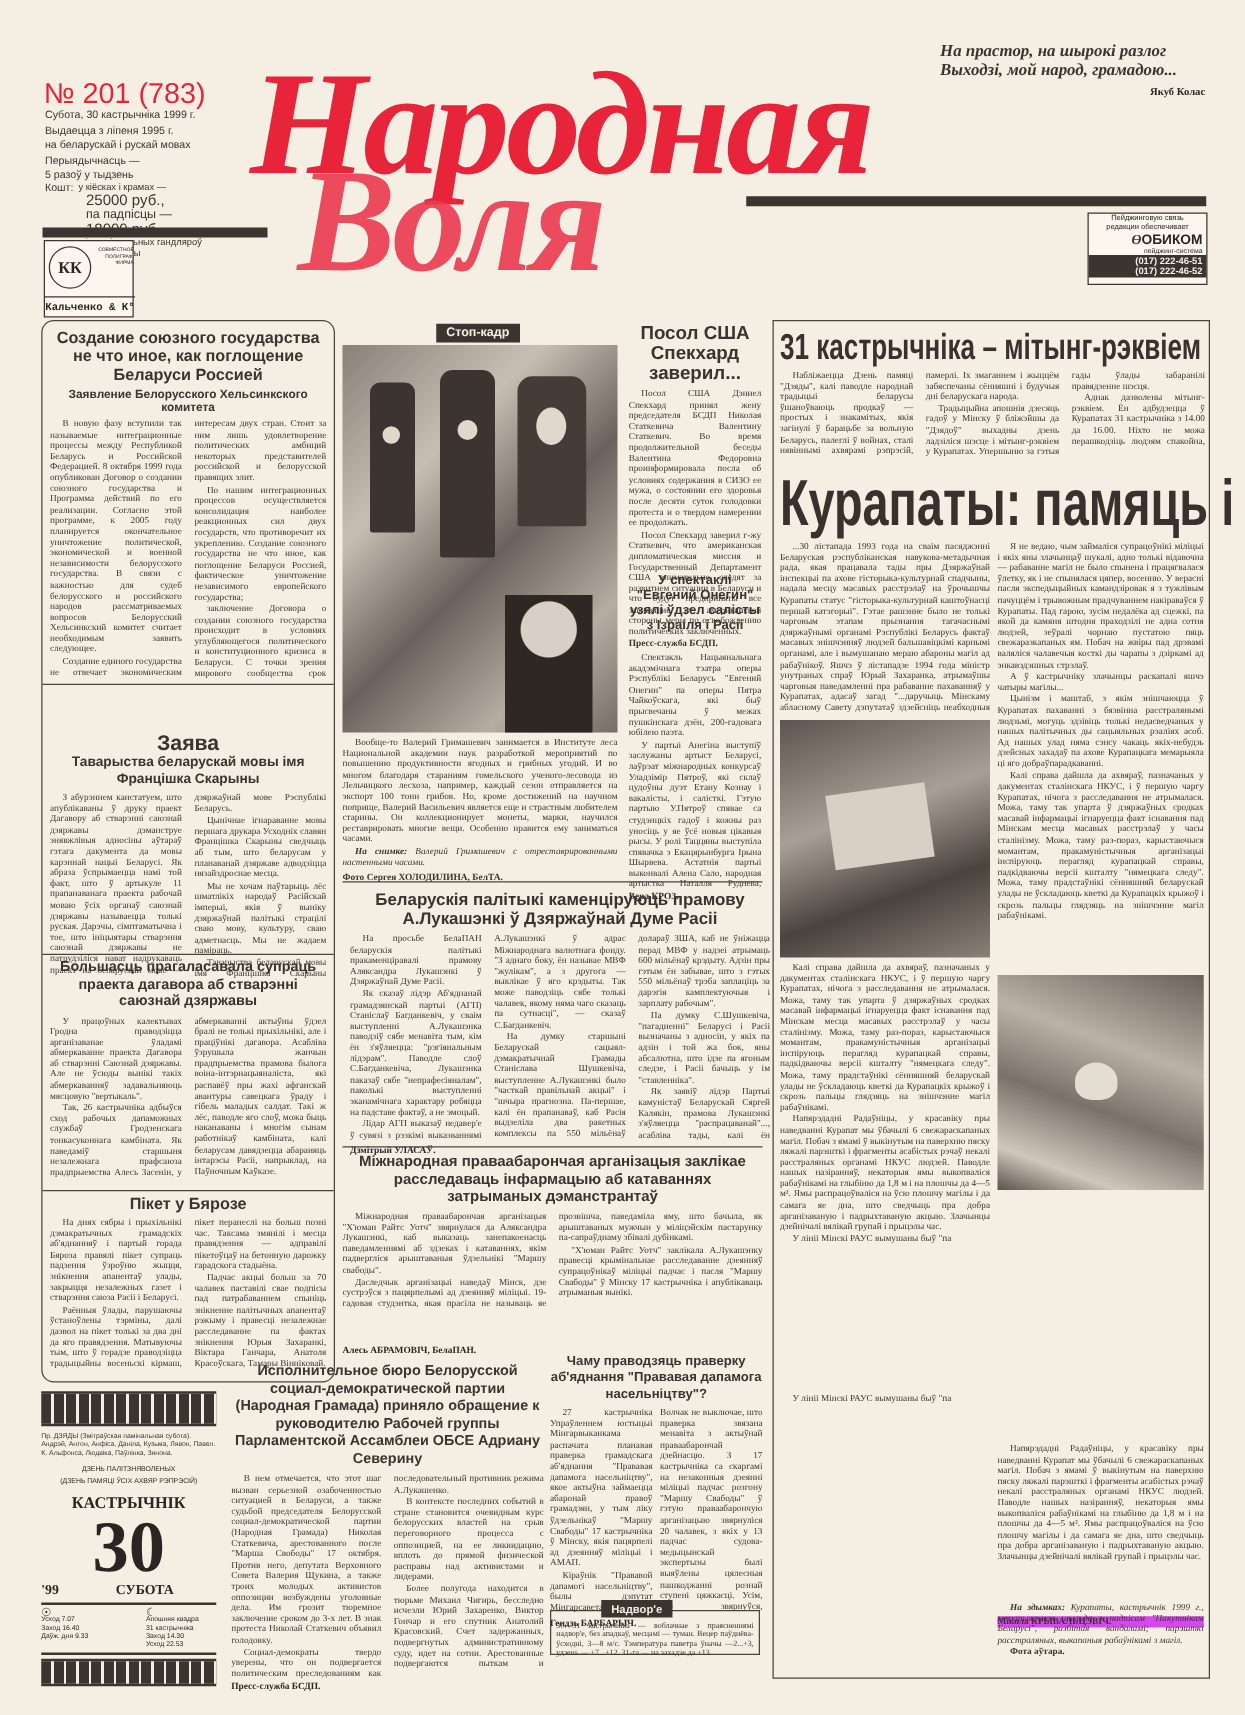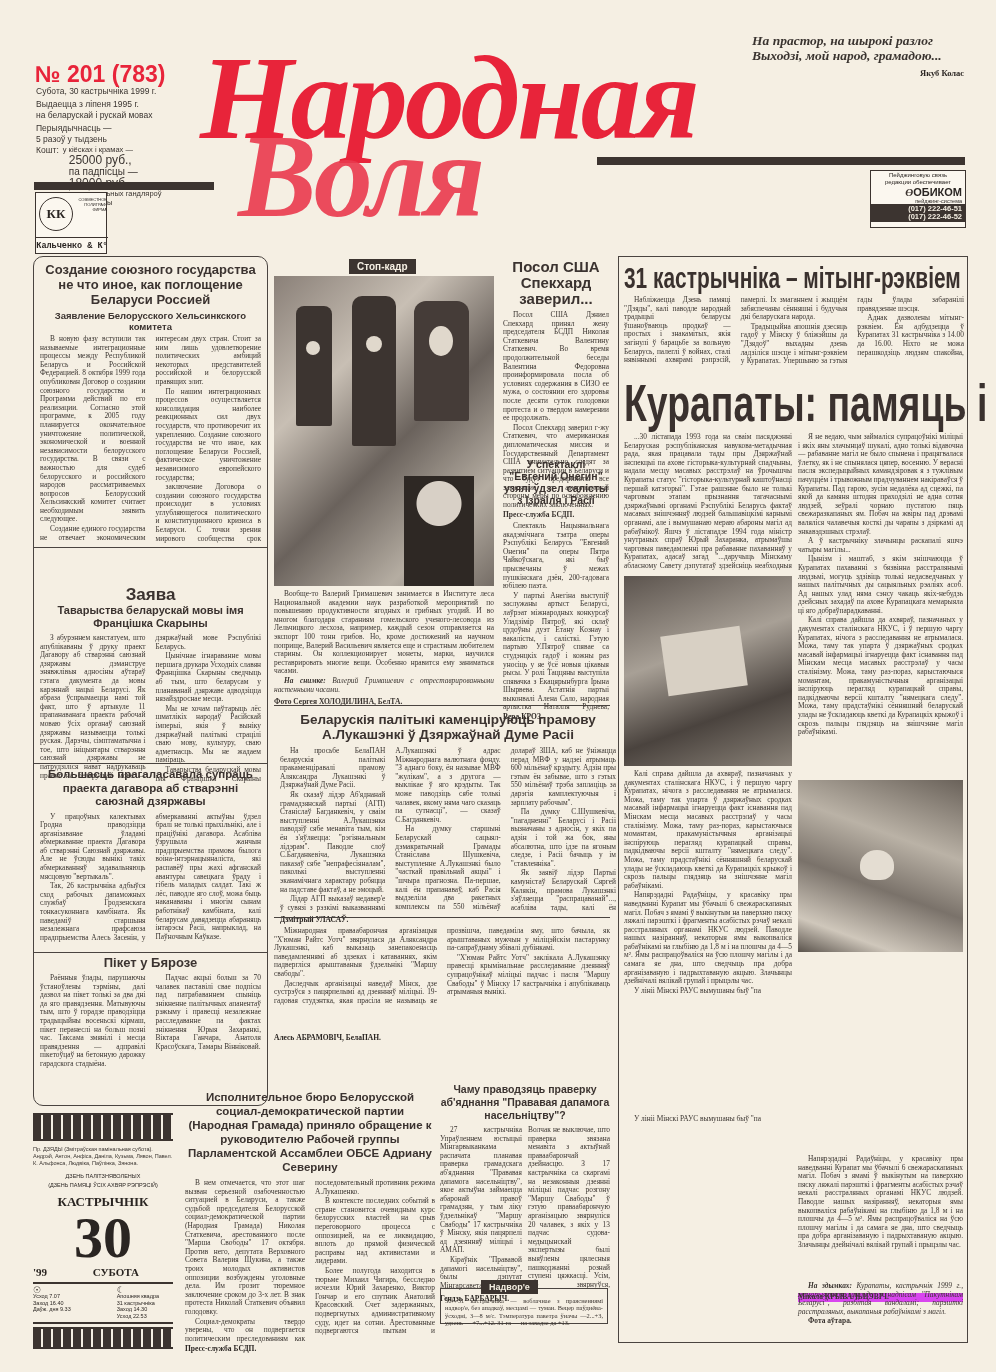--- a/index.html
+++ b/index.html
@@ -17,21 +17,21 @@
   .hd { font-family: "Liberation Sans", sans-serif; font-weight: bold; color: #3b3330; text-align: center; }
   .condensed { font-family: "Liberation Sans", sans-serif; font-weight: bold; transform: scaleX(0.72); transform-origin: left top; white-space: nowrap; color: #3a312e; }
   .rule { background: #3c3430; }
   .photo { background: linear-gradient(135deg, #8a8078 0%, #c8bfb4 30%, #6a625c 55%, #b5ada2 80%, #756d66 100%); }
   .label-tag { background: #3c3430; color: #f5efe3; font-family: "Liberation Sans", sans-serif; font-weight: bold; font-size: 10px; padding: 2px 8px; }
 </style>
 </head>
 <body>
 
 <div class="abs" style="left:0;top:0;width:996px;height:250px;">
-  <div class="abs sans" style="left:35px;top:61px;font-size:23px;font-weight:bold;color:#e8243a;">№ 201 (783)</div>
+  <div class="abs sans" style="left:35px;top:61px;font-size:23px;font-weight:normal;color:#e8243a;">№ 201 (783)</div>
   <div class="abs sans" style="left:36px;top:86px;font-size:8.5px;line-height:11px;color:#3a3430;width:170px;">
     <div>Субота, 30 кастрычніка 1999 г.</div>
     <div style="margin-top:2px;">Выдаецца з ліпеня 1995 г.</div>
     <div>на беларускай і рускай мовах</div>
     <div style="margin-top:2px;">Перыядычнасць —</div>
     <div>5 разоў у тыдзень</div>
     <div style="display:flex;gap:4px;">
       <span>Кошт:</span>
       <div>
         <div style="font-size:7.5px;line-height:9px;">у кіёсках і крамах —</div>
@@ -112,20 +112,21 @@
     <p>У працоўных калектывах Гродна праводзіцца арганізаванае ўладамі абмеркаванне праекта Дагавора аб стварэнні Саюзнай дзяржавы. Але не ўсюды вынікі такіх абмеркаванняў задавальняюць мясцовую "вертыкаль".</p>
     <p>Так, 26 кастрычніка адбыўся сход рабочых дапаможных службаў Гродзенскага тонкасуконнага камбіната. Як паведаміў старшыня незалежнага прафсаюза прадпрыемства Алесь Засенін, у абмеркаванні актыўны ўдзел бралі не толькі прыхільнікі, але і праціўнікі дагавора. Асабліва ўзрушыла жанчын прадпрыемства прамова былога воіна-інтэрнацыяналіста, які распавёў пры жахі афганскай авантуры савецкага ўраду і гібель маладых салдат. Такі ж лёс, паводле яго слоў, можа быць наканаваны і многім сынам работнікаў камбіната, калі беларусам давядзецца абараняць інтарэсы Расіі, напрыклад, на Паўночным Каўказе.</p>
 
   </div>
 </div>
 <div class="abs" style="left:34px;top:952px;width:233px;height:1px;background:#4a4440;"></div>
 
 <div class="abs" style="left:40px;top:955px;width:221px;">
   <div class="hd" style="font-size:13px;line-height:15px;">Пікет у Бярозе</div>
   <div class="body-text cols2" style="margin-top:4px;height:125px;overflow:hidden;">
+    <p>На днях сябры і прыхільнікі дэмакратычных грамадскіх аб'яднанняў і партый горада Бяроза правялі пікет супраць падзення ўзроўню жыцця, знікнення апанентаў улады, закрыцця незалежных газет і стварэння саюза Расіі і Беларусі.</p>
     <p>Раённыя ўлады, парушаючы ўстаноўлены тэрміны, далі дазвол на пікет толькі за два дні да яго правядзення. Матывуючы тым, што ў горадзе праводзіцца традыцыйны восеньскі кірмаш, пікет перанеслі на больш позні час. Таксама змянілі і месца правядзення — адправілі пікетоўцаў на бетонную дарожку гарадскога стадыёна.</p>
     <p>Падчас акцыі больш за 70 чалавек паставілі свае подпісы пад патрабаваннем спыніць знікненне палітычных апанентаў рэжыму і правесці незалежнае расследаванне па фактах знікнення Юрыя Захаранкі, Віктара Ганчара, Анатоля Красоўскага, Тамары Вінніковай.</p>
 
   </div>
 </div>
 
 <div class="abs" style="left:33px;top:1113px;width:140px;height:225px;">
   <div style="height:28px;background:repeating-linear-gradient(90deg,#3c3430 0 8px,transparent 8px 10px),repeating-linear-gradient(0deg,transparent 0 3px,#f5efe3 3px 5px);border-top:2px solid #3c3430;border-bottom:2px solid #3c3430;"></div>
   <div class="sans" style="font-size:5.5px;line-height:7px;margin-top:5px;color:#3a3430;">Пр. ДЗЯДЫ (Змітраўская памінальная субота). Андрэй, Антон, Анфіса, Даніла, Кузьма, Лявон, Павел. К. Альфонса, Людвіка, Паўлінка, Зянона.</div>
   <div class="sans" style="font-size:5.5px;line-height:7px;text-align:center;margin-top:6px;">
@@ -201,20 +202,21 @@
     <p>Лідар АГП выказаў недавер'е ў сувязі з рэзкімі выказваннямі А.Лукашэнкі ў адрас Міжнароднага валютнага фонду. "З аднаго боку, ён называе МВФ "жулікам", а з другога — выклікае ў яго крэдыты. Так може паводзіць сябе толькі чалавек, якому няма чаго сказаць па сутнасці", — сказаў С.Багданкевіч.</p>
     <p>На думку старшыні Беларускай сацыял-дэмакратычнай Грамады Станіслава Шушкевіча, выступленне А.Лукашэнкі было "часткай правільнай акцыі" і "шчыра прагнозна. Па-першае, калі ён прапанаваў, каб Расія выдзеліла два ракетных комплексы па 550 мільёнаў долараў ЗША, каб не ўніжацца перад МВФ у надзеі атрымаць 600 мільёнаў крэдыту. Адзін пры гэтым ён забывае, што з гэтых 550 мільёнаў трэба заплаціць за дарэгія камплектуючыя і зарплату рабочым".</p>
     <p>Па думку С.Шушкевіча, "пагадненні" Беларусі і Расіі вызначаны з адносін, у якіх па адзін і той жа бок, яны абсалютна, што ідзе па ягоным следзе, і Расіі бачыць у ім "ставленніка".</p>
     <p>Як заявіў лідэр Партыі камуністаў Беларускай Сяргей Калякін, прамова Лукашэнкі з'яўляецца "распрацаванай"..., асабліва тады, калі ён "абсалютна не разумее, пра што кажа".</p>
   </div>
   <div class="sig">Дзмітрый УЛАСАЎ.</div>
 </div>
 <div class="abs" style="left:274px;top:917px;width:336px;height:1px;background:#4a4440;"></div>
 
 <div class="abs" style="left:274px;top:922px;width:336px;">
+  <div class="hd" style="font-size:12px;line-height:14px;padding:0 8px;">Міжнародная праваабарончая арганізацыя заклікае расследаваць інфармацыю аб катаваннях затрыманых дэманстрантаў</div>
   <div class="body-text cols2" style="margin-top:5px;height:106px;overflow:hidden;">
     <p>Міжнародная праваабарончая арганізацыя "Х'юман Райтс Уотч" звярнулася да Аляксандра Лукашэнкі, каб выказаць занепакоенасць паведамленнямі аб здзеках і катаваннях, якім падвергліся арыштаваныя ўдзельнікі "Маршу свабоды".</p>
     <p>Даследчык арганізацыі наведаў Мінск, дзе сустрэўся з пацярпелымі ад дзеянняў міліцыі. 19-гадовая студэнтка, якая прасіла не называць яе прозвішча, паведаміла яму, што бачыла, як арыштаваных мужчын у міліцэйскім пастарунку па-сапраўднаму збівалі дубінкамі.</p>
     <p>"Х'юман Райтс Уотч" заклікала А.Лукашэнку правесці крымінальнае расследаванне дзеянняў супрацоўнікаў міліцыі падчас і пасля "Маршу Свабоды" ў Мінску 17 кастрычніка і апублікаваць атрыманыя вынікі.</p>
   </div>
   <div class="sig">Алесь АБРАМОВІЧ, БелаПАН.</div>
 </div>
 
 <div class="abs" style="left:185px;top:1090px;width:250px;">
   <div class="hd" style="font-size:11.5px;line-height:14px;">Исполнительное бюро Белорусской социал-демократической партии (Народная Грамада) приняло обращение к руководителю Рабочей группы Парламентской Ассамблеи ОБСЕ Адриану Северину</div>

